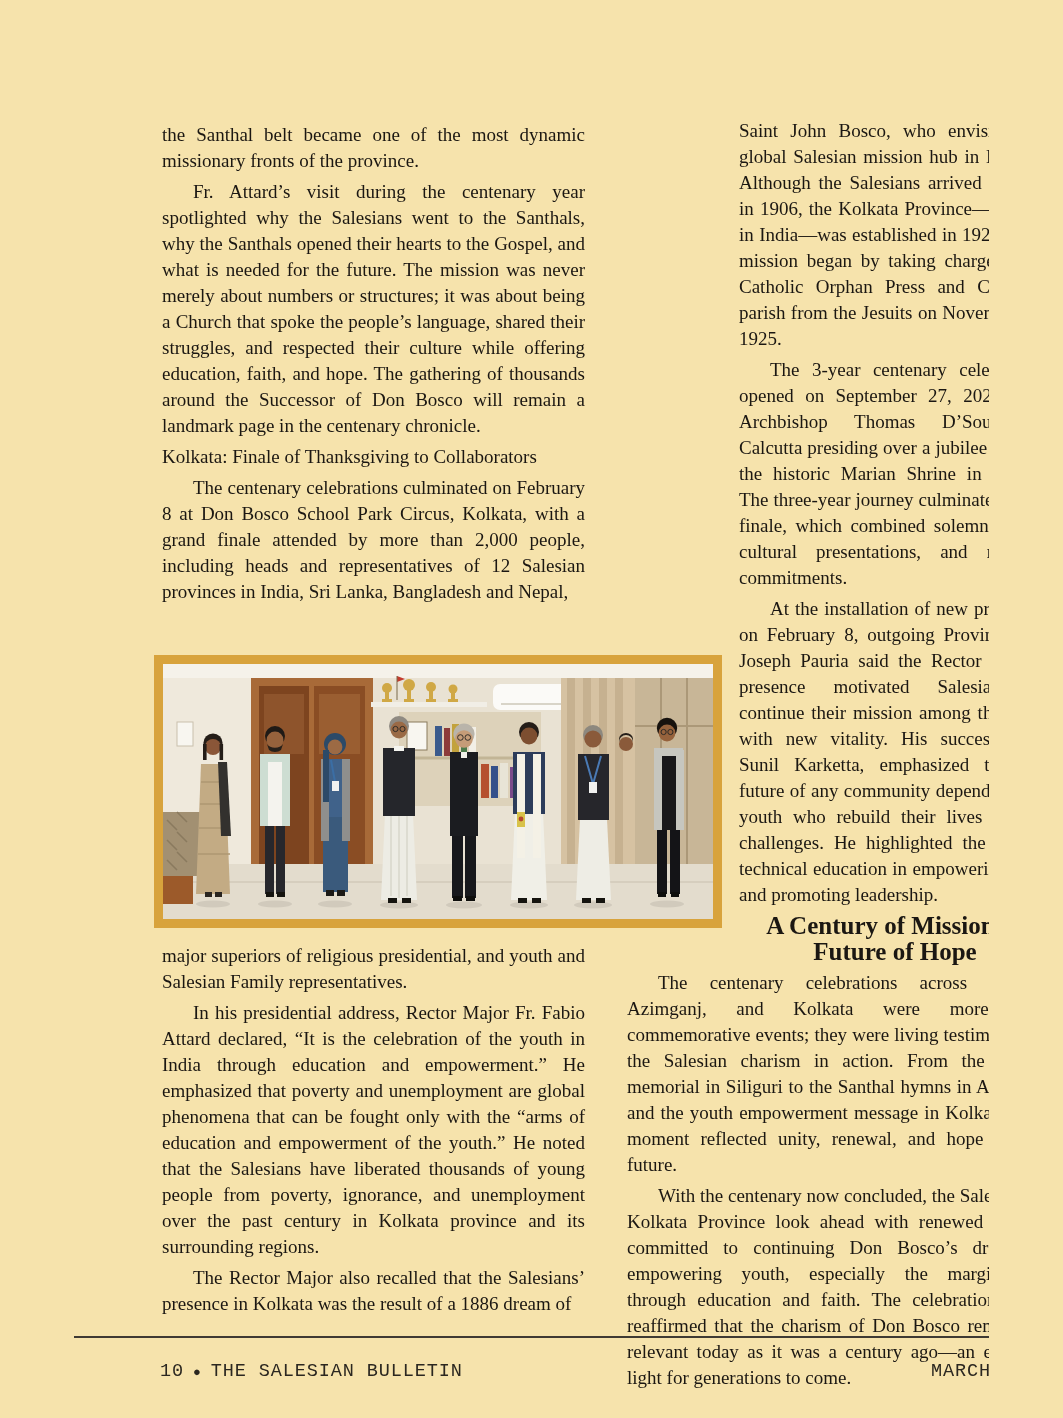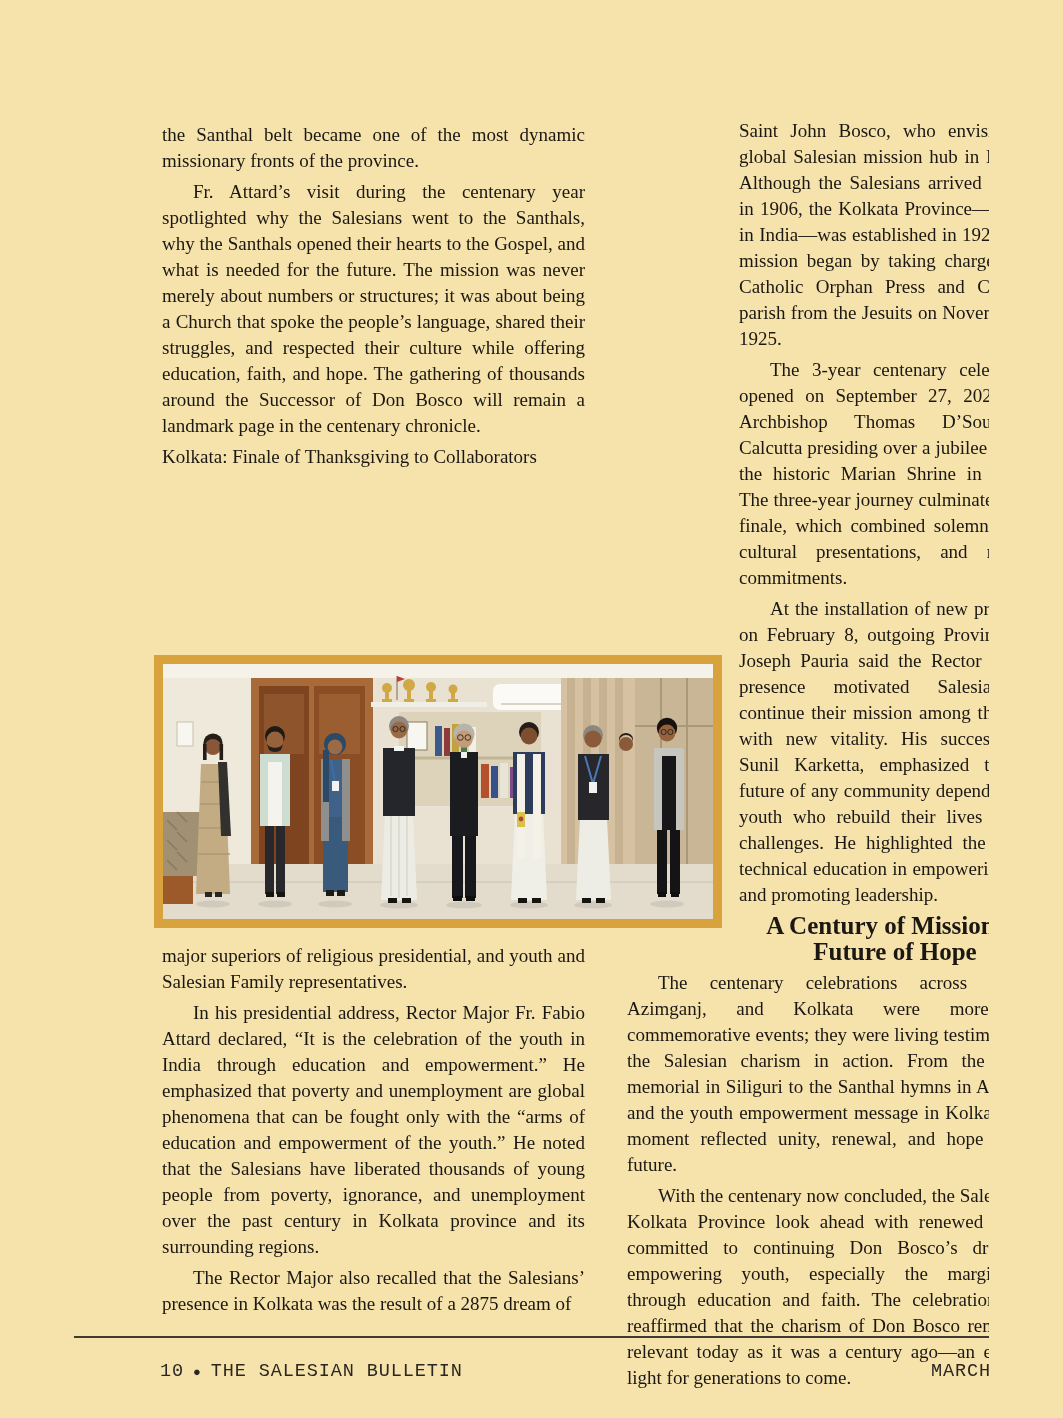--- a/index.html
+++ b/index.html
@@ -49,20 +49,21 @@
 </style>
 </head>
 <body>
 
 <div class="page">
 
   <section id="col-left-top" class="col">
     <p>the Santhal belt became one of the most dynamic missionary fronts of the province.</p>
     <p class="ind">Fr. Attard’s visit during the centenary year spotlighted why the Salesians went to the Santhals, why the Santhals opened their hearts to the Gospel, and what is needed for the future. The mission was never merely about numbers or structures; it was about being a Church that spoke the people’s language, shared their struggles, and respected their culture while offering education, faith, and hope. The gathering of thousands around the Successor of Don Bosco will remain a landmark page in the centenary chronicle.</p>
     <p class="centered">Kolkata: Finale of Thanksgiving to Collaborators</p>
+    <p class="ind">The centenary celebrations culminated on February 8 at Don Bosco School Park Circus, Kolkata, with a grand finale attended by more than 2,000 people, including heads and representatives of 12 Salesian provinces in India, Sri Lanka, Bangladesh and Nepal,</p>
   </section>
 
   <figure id="photo-frame" aria-label="Group photograph: eight people standing in a row indoors — lay collaborators, priests in white cassocks, and Rector Major Fr. Fabio Attard in a black suit — in front of a wooden door, bookshelf with trophies, curtains and cabinets.">
     <svg viewBox="0 0 550 255" xmlns="http://www.w3.org/2000/svg">
 
       <rect width="550" height="255" fill="#e9e2d3"></rect>
       <rect width="550" height="14" fill="#f5f2ea"></rect>
       <rect x="0" y="14" width="90" height="190" fill="#efe9dc"></rect>
       <rect x="14" y="58" width="16" height="24" fill="#f8f6f0" stroke="#c9c0ac"></rect>
 
@@ -259,21 +260,21 @@
           <rect x="495" y="228" width="8" height="5" fill="#0e0e0c"></rect>
             <rect x="508" y="228" width="8" height="5" fill="#0e0e0c"></rect>
         </g>
       </g>
     </svg>
   </figure>
 
   <section id="col-left-bottom" class="col">
     <p>major superiors of religious presidential, and youth and Salesian Family representatives.</p>
     <p class="ind">In his presidential address, Rector Major Fr. Fabio Attard declared, “It is the celebration of the youth in India through education and empowerment.” He emphasized that poverty and unemployment are global phenomena that can be fought only with the “arms of education and empowerment of the youth.” He noted that the Salesians have liberated thousands of young people from poverty, ignorance, and unemployment over the past century in Kolkata province and its surrounding regions.</p>
-    <p class="ind">The Rector Major also recalled that the Salesians’ presence in Kolkata was the result of a 2875 dream of</p>
+    <p class="ind">The Rector Major also recalled that the Salesians’ presence in Kolkata was the result of a 1886 dream of</p>
   </section>
 
   <section id="col-right" class="col">
     <div class="wrap-spacer"></div>
     <p>Saint John Bosco, who envisioned a global Salesian mission hub in Kolkata. Although the Salesians arrived in India in 1906, the Kolkata Province—the first in India—was established in 1926. Their mission began by taking charge of the Catholic Orphan Press and Cathedral parish from the Jesuits on November 11, 1925.</p>
     <p class="ind">The 3-year centenary celebrations opened on September 27, 2023, with Archbishop Thomas D’Souza of Calcutta presiding over a jubilee Mass at the historic Marian Shrine in Bandel. The three-year journey culminated in the finale, which combined solemn liturgy, cultural presentations, and renewed commitments.</p>
     <p class="ind">At the installation of new provincial on February 8, outgoing Provincial Fr. Joseph Pauria said the Rector Major’s presence motivated Salesians to continue their mission among the youth with new vitality. His successor, Fr. Sunil Karketta, emphasized that the future of any community depends on the youth who rebuild their lives braving challenges. He highlighted the role of technical education in empowering them and promoting leadership.</p>
     <h3 class="centerhead">A Century of Mission, A Future of Hope</h3>
     <p class="ind">The centenary celebrations across Siliguri, Azimganj, and Kolkata were more than commemorative events; they were living testimonies of the Salesian charism in action. From the marble memorial in Siliguri to the Santhal hymns in Azimganj and the youth empowerment message in Kolkata, each moment reflected unity, renewal, and hope for the future.</p>
     <p class="ind">With the centenary now concluded, the Salesians of Kolkata Province look ahead with renewed vitality, committed to continuing Don Bosco’s dream of empowering youth, especially the marginalized, through education and faith. The celebrations have reaffirmed that the charism of Don Bosco remains as relevant today as it was a century ago—an enduring light for generations to come.</p>

